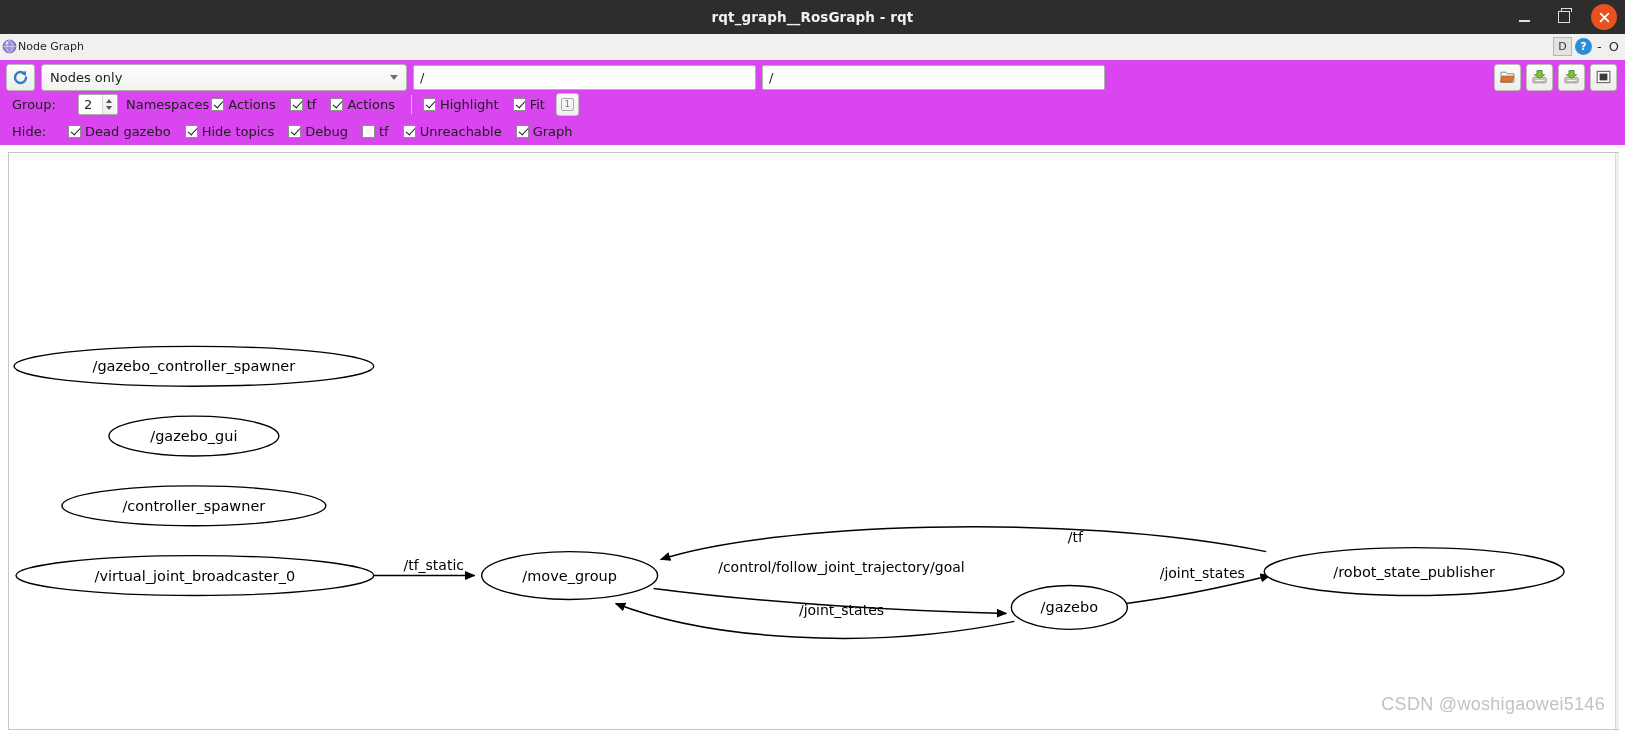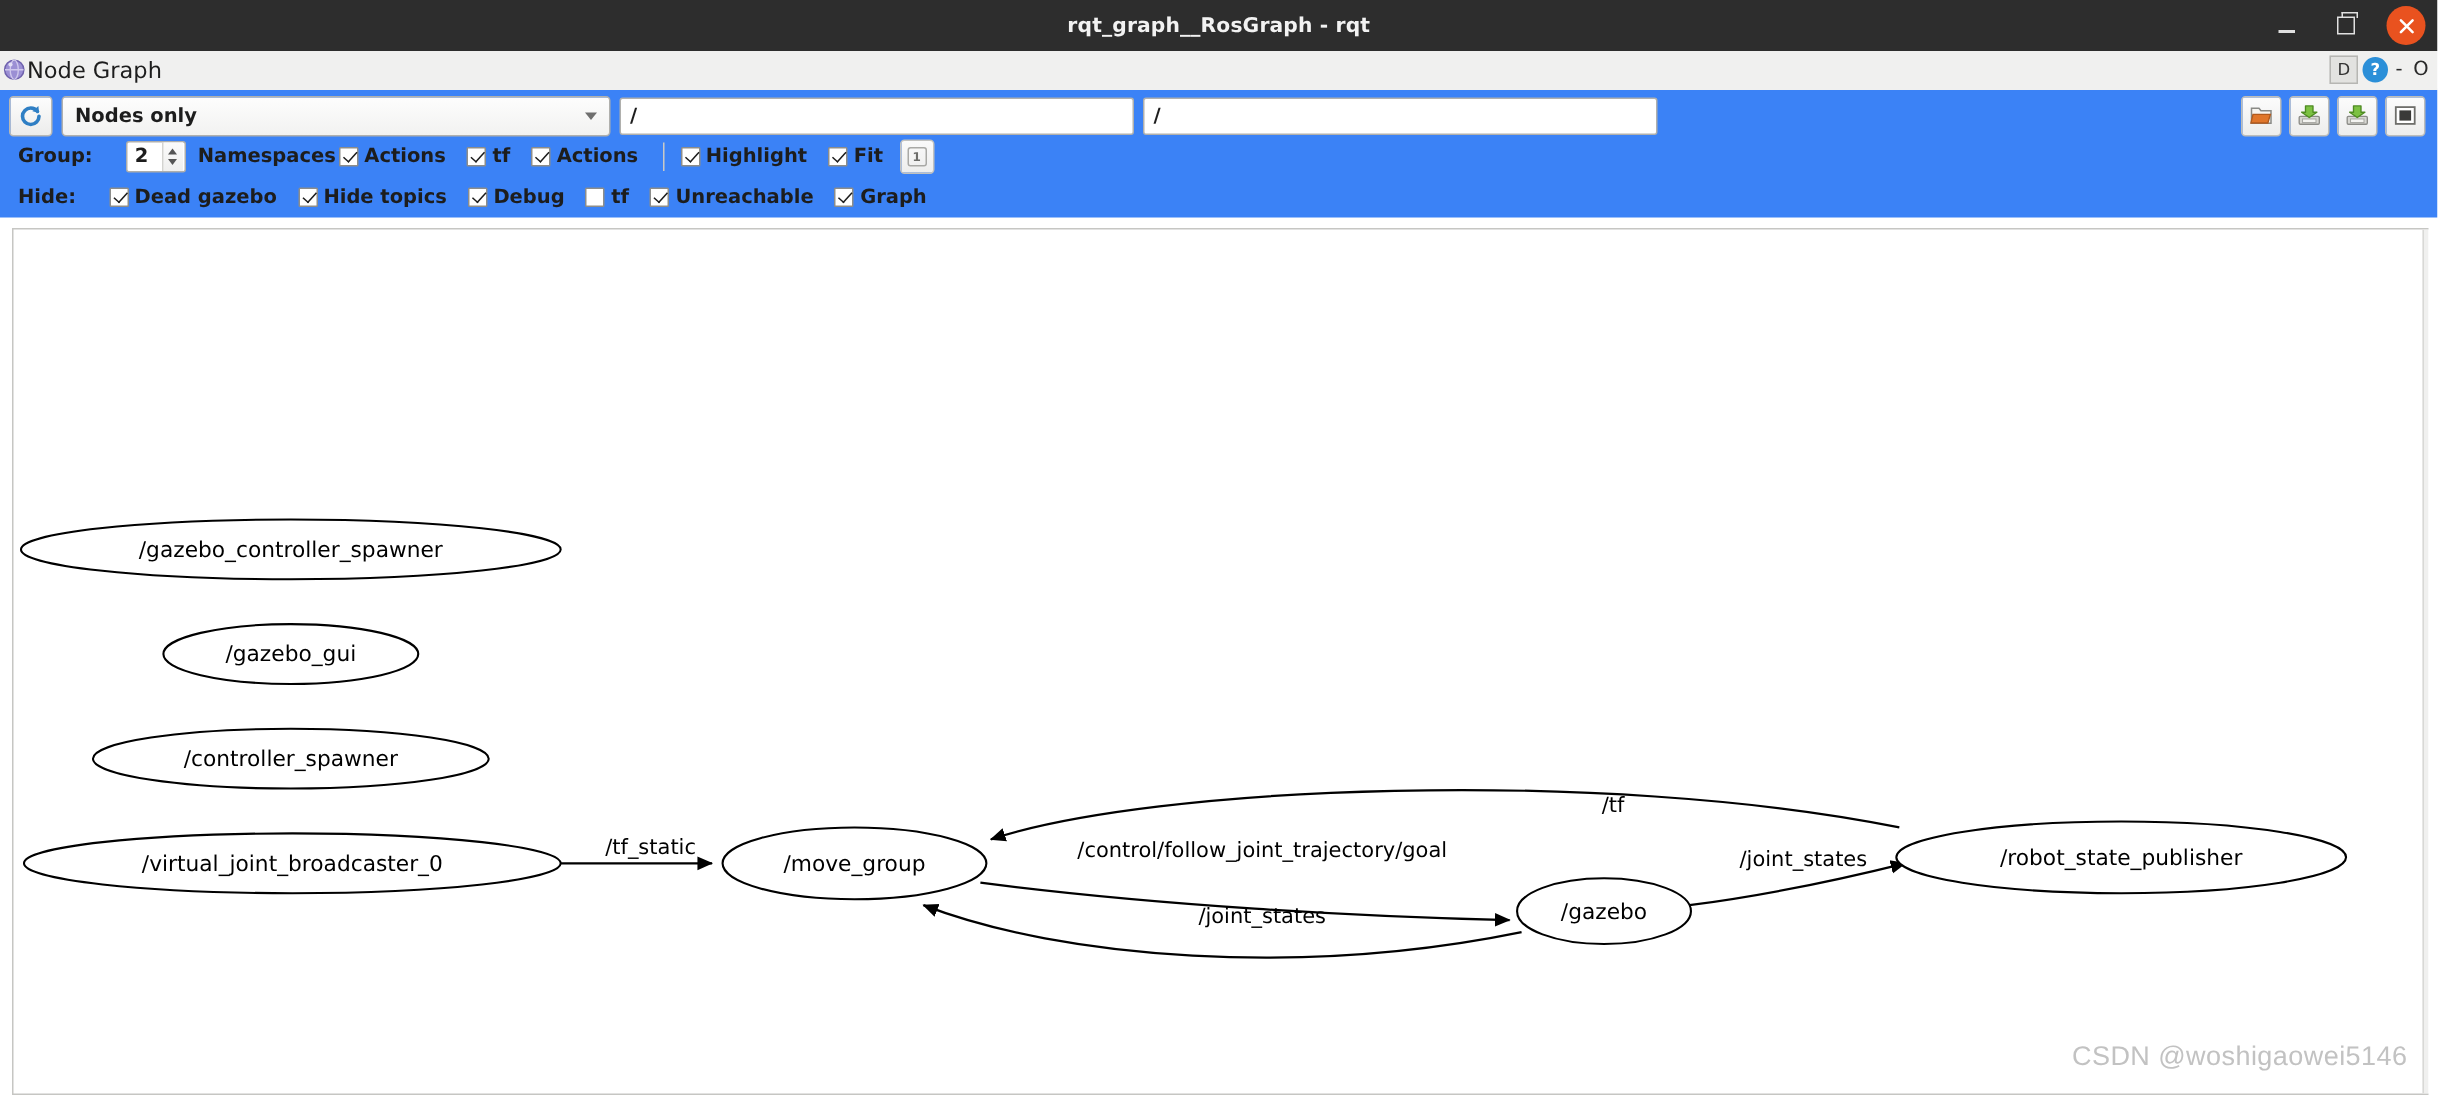--- a/index.html
+++ b/index.html
@@ -93,21 +93,21 @@
     padding-left: 2px;
     border-bottom: 1px solid #f0f0ef;
   }
   .plugin-icon {
     width: 15px;
     height: 15px;
     margin-right: 1px;
     flex: none;
   }
   .plugin-title {
-    font-size: 15px;
+    font-size: 11px;
     color: #1d1d1d;
   }
   .plugin-header-right {
     position: absolute;
     right: 4px;
     top: 0;
     height: 25px;
     display: flex;
     align-items: center;
     gap: 3px;
@@ -138,23 +138,22 @@
     line-height: 1;
   }
   .hdr-dash, .hdr-o {
     font-size: 13px;
     color: #2a2a2a;
     padding: 0 2px;
   }
 
   
   .toolbar-area {
-    background: #3b82f6;
+    background: #d946ef;
     padding: 3px 6px 0 6px;
-    font-weight: bold;
   }
   .toolbar-row {
     display: flex;
     align-items: center;
     gap: 6px;
     height: 28px;
   }
   .icon-btn {
     width: 27px;
     height: 25px;

